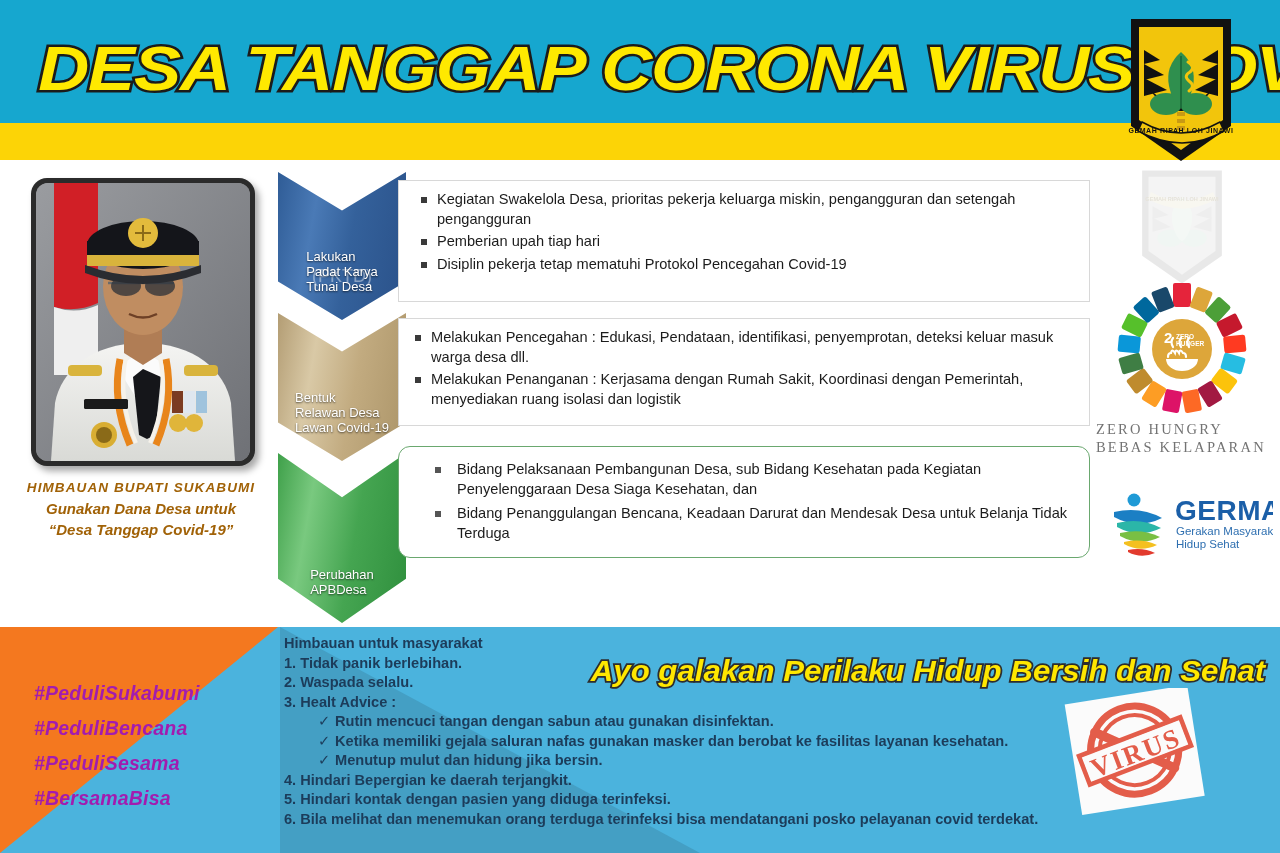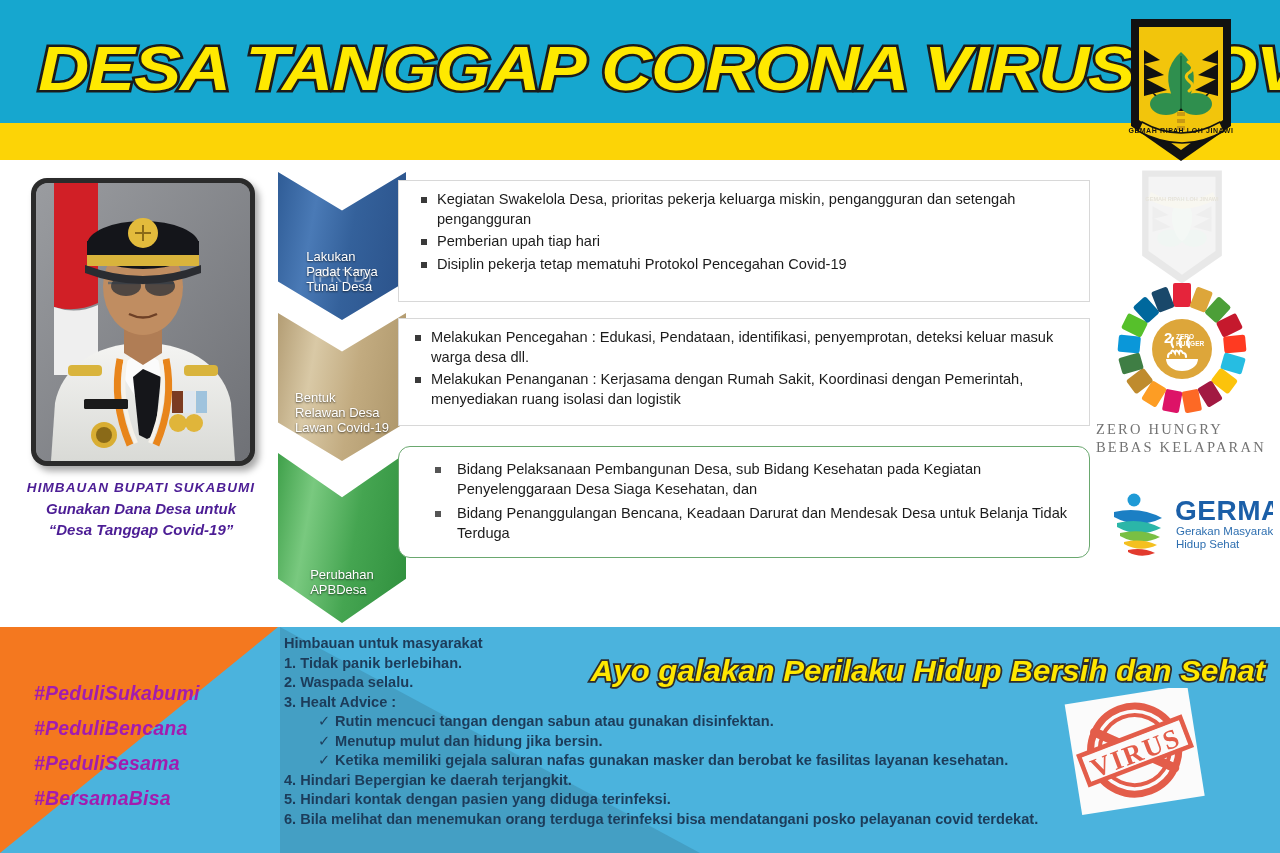--- a/index.html
+++ b/index.html
@@ -35,21 +35,21 @@
   .emblem svg{display:block;}
 
   
   .photo-frame{
     position:absolute;left:31px;top:178px;width:224px;height:288px;
     background:#2b2b2b;border-radius:16px;padding:5px;
     box-shadow:4px 5px 7px rgba(0,0,0,.35);
     box-sizing:border-box;
   }
   .photo-inner{width:100%;height:100%;border-radius:12px;overflow:hidden;position:relative;background:#8f9195;}
-  .caption{position:absolute;left:10px;top:478px;width:262px;text-align:center;color:#4c1d95;}
+  .caption{position:absolute;left:10px;top:478px;width:262px;text-align:center;color:#a16207;}
   .cap1{font-size:13.5px;font-weight:bold;font-style:italic;letter-spacing:1.1px;line-height:20px;}
   .cap2{font-size:15px;font-weight:bold;font-style:italic;line-height:21px;}
   .cap3{font-size:15px;font-weight:bold;font-style:italic;line-height:21px;}
 
   
   .chev{
     position:absolute;left:278px;width:128px;
     clip-path:polygon(0 0, 50% 26%, 100% 0, 100% 74%, 50% 100%, 0 74%);
     display:flex;align-items:flex-end;justify-content:center;
     box-sizing:border-box;
@@ -402,22 +402,22 @@
 
   <div class="advisory">
     <div class="adv-head">Himbauan untuk masyarakat</div>
     <ul class="adv-list">
       <li>1. Tidak panik berlebihan.</li>
       <li>2. Waspada selalu.</li>
       <li>3. Healt Advice :</li>
     </ul>
     <ul class="adv-sub">
       <li><span></span><span>Rutin mencuci tangan dengan sabun atau gunakan disinfektan.</span></li>
+      <li><span></span><span>Ketika memiliki gejala saluran nafas gunakan masker dan berobat ke fasilitas layanan kesehatan.</span></li>
       <li><span></span><span>Menutup mulut dan hidung jika bersin.</span></li>
-      <li><span></span><span>Ketika memiliki gejala saluran nafas gunakan masker dan berobat ke fasilitas layanan kesehatan.</span></li>
     </ul>
     <ul class="adv-list">
       <li>4. Hindari Bepergian ke daerah terjangkit.</li>
       <li>5. Hindari kontak dengan pasien yang diduga terinfeksi.</li>
       <li>6. Bila melihat dan menemukan orang terduga terinfeksi bisa mendatangani posko pelayanan covid terdekat.</li>
     </ul>
   </div>
 
   <div class="slogan">Ayo galakan Perilaku Hidup Bersih dan Sehat</div>
 

